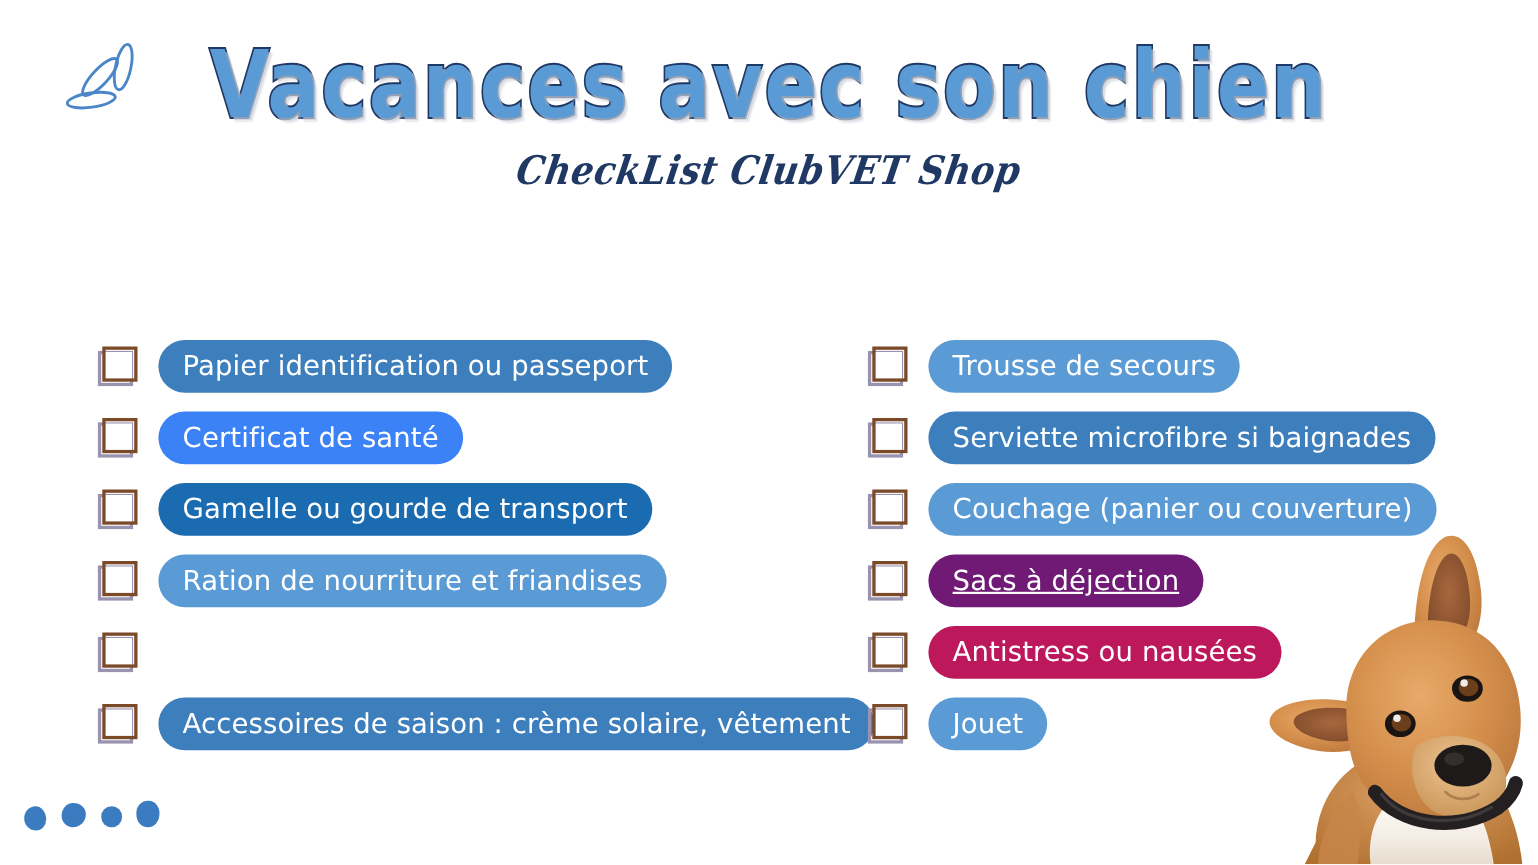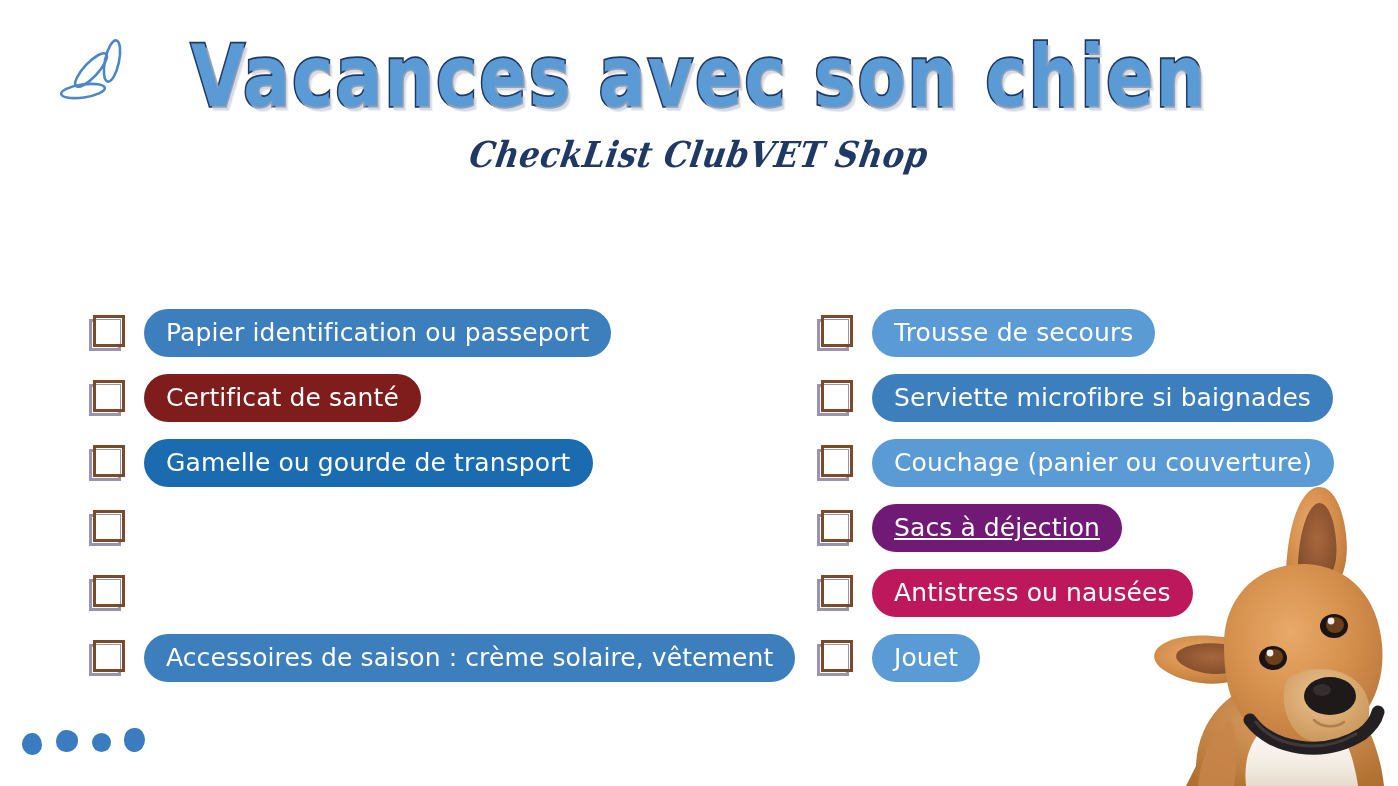--- a/index.html
+++ b/index.html
@@ -80,21 +80,21 @@
     left: 0;
     top: 300px;
     width: 1398px;
     height: 390px;
   }
   .col {
     position: absolute;
     top: 0;
   }
   .col-left  { left: 88px;  }
-  .col-right { left: 816px; }
+  .col-right { left: 788px; }
 
   .row {
     display: flex;
     align-items: center;
     height: 65px;
   }
 
   
   .checkbox {
     position: relative;
@@ -208,36 +208,37 @@
             <span class="sq-brown"></span>
           </div>
           <span class="pill" style="background: rgb(61, 126, 189);">Papier identification ou passeport</span>
         </div>
         <div class="row">
           <div class="checkbox">
             <span class="sq-lav"></span>
             <span class="sq-white"></span>
             <span class="sq-brown"></span>
           </div>
-          <span class="pill" style="background: #7f1d1d;">Certificat de santé</span>
+          <span class="pill" style="background: #3b82f6;">Certificat de santé</span>
         </div>
         <div class="row">
           <div class="checkbox">
             <span class="sq-lav"></span>
             <span class="sq-white"></span>
             <span class="sq-brown"></span>
           </div>
           <span class="pill" style="background: rgb(26, 107, 176);">Gamelle ou gourde de transport</span>
         </div>
         <div class="row">
           <div class="checkbox">
             <span class="sq-lav"></span>
             <span class="sq-white"></span>
             <span class="sq-brown"></span>
           </div>
+          <span class="pill" style="background: rgb(91, 155, 213);">Ration de nourriture et friandises</span>
         </div>
         <div class="row">
           <div class="checkbox">
             <span class="sq-lav"></span>
             <span class="sq-white"></span>
             <span class="sq-brown"></span>
           </div>
         </div>
         <div class="row">
           <div class="checkbox">

